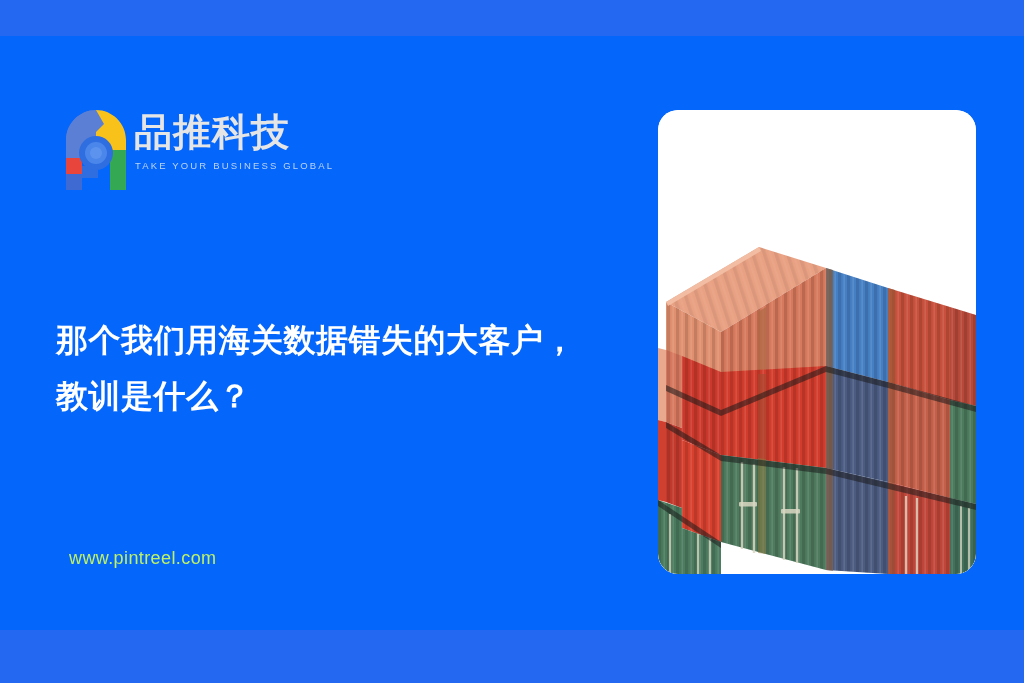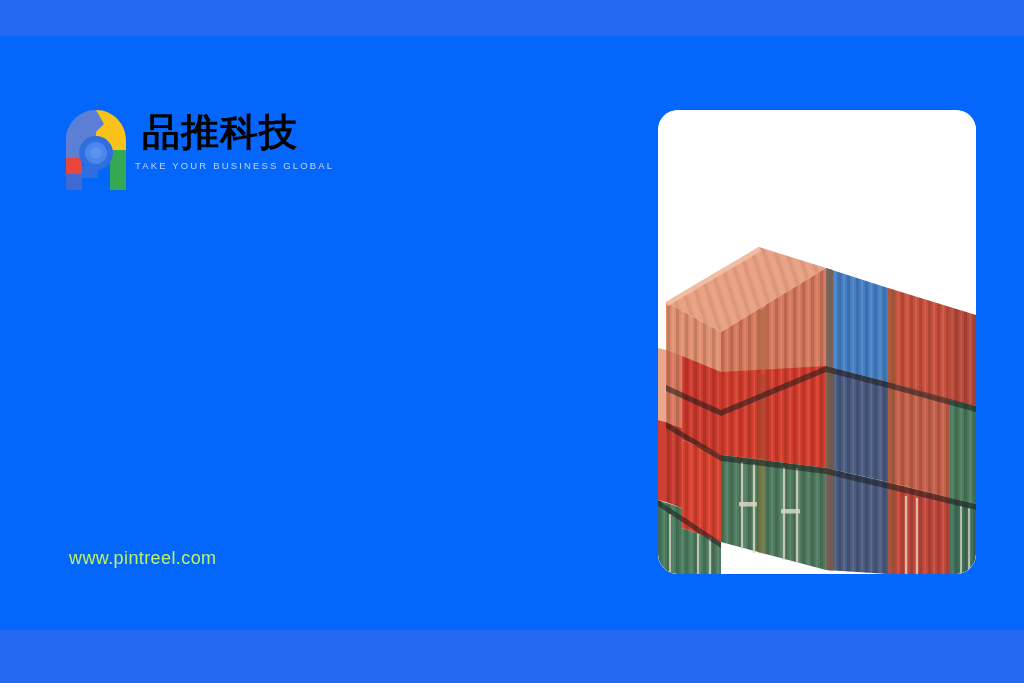--- a/index.html
+++ b/index.html
@@ -49,26 +49,26 @@
   }
   #logo-wordmark {
     position: absolute;
     left: 70px;
     top: 2px;
     width: 170px;
     height: 80px;
   }
   .logo-cn {
     position: absolute;
-    left: 8px;
+    left: 0;
     top: 0;
     font-size: 38px;
     line-height: 44px;
     font-weight: 700;
-    color: #000000;
+    color: #e5e5e5;
     letter-spacing: 1px;
     white-space: nowrap;
   }
   .logo-tag {
     position: absolute;
     left: 1px;
     top: 50px;
     font-size: 9.5px;
     line-height: 12px;
     font-weight: 400;
@@ -167,20 +167,24 @@
       </svg>
     </div>
 
     <div id="logo-wordmark">
       <div class="logo-cn">品推科技</div>
       <div class="logo-tag">TAKE YOUR BUSINESS GLOBAL</div>
     </div>
 
   </div>
 
+  <div id="headline">
+    <div class="headline-line">那个我们用海关数据错失的大客户，</div>
+    <div class="headline-line">教训是什么？</div>
+  </div>
 
   <div id="site-url">www.pintreel.com</div>
 
   <div id="photo-card">
     <svg viewBox="0 0 318 464" xmlns="http://www.w3.org/2000/svg">
       <defs>
 
         <pattern id="corr" width="9" height="10" patternUnits="userSpaceOnUse">
           <rect width="9" height="10" fill="none"></rect>
           <rect x="0" width="3.2" height="10" fill="#000" opacity="0.13"></rect>

